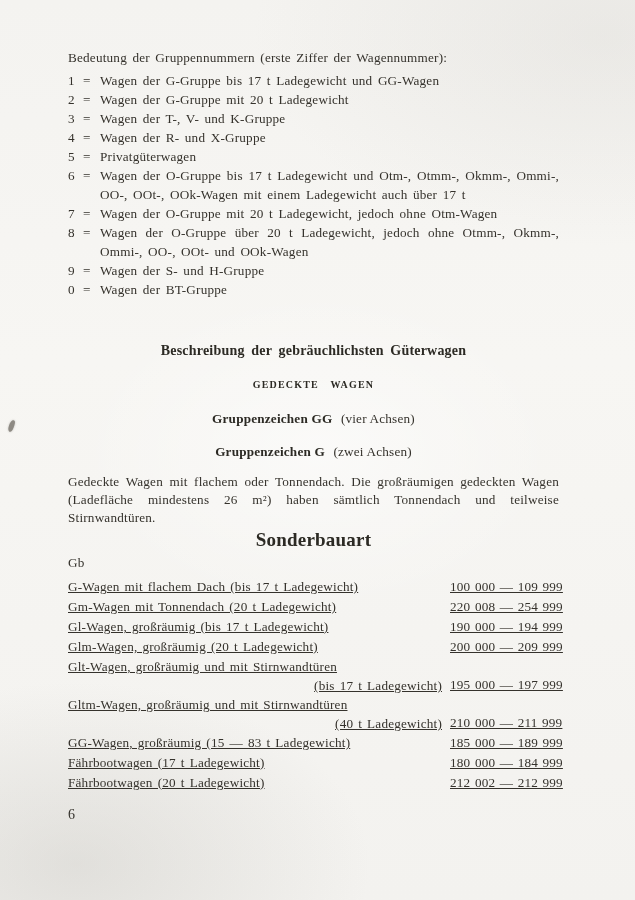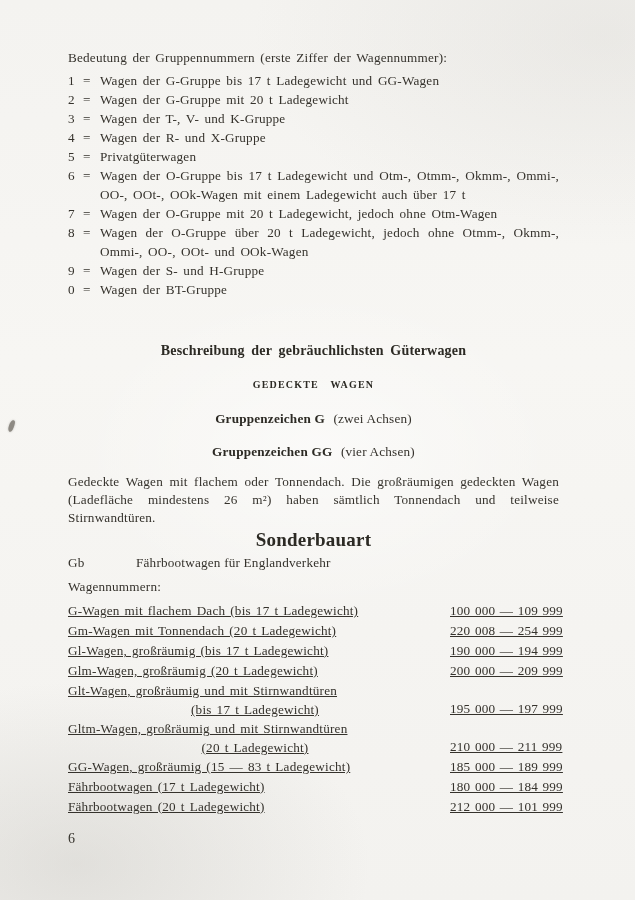--- a/index.html
+++ b/index.html
@@ -90,40 +90,39 @@
     text-align: center;
     font-weight: bold;
     font-size: 19px;
     line-height: 18px;
     color: #2c2a24;
   }
   .gb-line {
     margin-top: 5px;
     line-height: 18px;
     display: flex;
-    gap: 36px;
   }
   .gb-code { flex: 0 0 32px; }
   .wn-label {
     margin-top: 6px;
     line-height: 18px;
   }
   .wn-table {
     margin-top: 5px;
   }
   .wn-row {
     display: flex;
     align-items: flex-end;
     line-height: 20px;
     word-spacing: 1.5px;
     text-decoration: underline;
   }
   .wn-lbl { flex: 0 0 382px; }
   .wn-lbl .l1 { display: block; }
-  .wn-lbl .l2 { display: block; text-align: center; padding-right: 8px; line-height: 18px;}
+  .wn-lbl .l2 { display: block; text-align: right; padding-right: 8px; line-height: 18px;}
   .wn-rng {
     margin-left: auto;
     white-space: nowrap;
     word-spacing: 1px;
   }
   .page-num {
     margin-top: 14px;
     font-size: 14px;
   }
 </style>
@@ -185,38 +184,36 @@
       <span class="gn-num">0</span>
       <span class="gn-eq">=</span>
       <span class="gn-text no-just">Wagen der BT-Gruppe</span>
     </div>
   </div>
 
   <div class="h-main">Beschreibung der gebräuchlichsten Güterwagen</div>
   <div class="h-caps">GEDECKTE WAGEN</div>
 
   <div class="h-group">
+    <span class="b">Gruppenzeichen GG</span>
+    <span class="r">(vier Achsen)</span>
+  </div>
+  <div class="h-group">
     <span class="b">Gruppenzeichen G</span>
     <span class="r">(zwei Achsen)</span>
   </div>
-  <div class="h-group">
-    <span class="b">Gruppenzeichen GG</span>
-    <span class="r">(vier Achsen)</span>
-  </div>
 
   <div class="para">Gedeckte Wagen mit flachem oder Tonnendach. Die großräumigen gedeckten Wagen (Ladefläche mindestens 26 m²) haben sämtlich Tonnendach und teilweise Stirnwandtüren.</div>
 
   <div class="h-sonder">Sonderbauart</div>
 
   <div class="gb-line">
     <span class="gb-code">Gb</span>
-    <span>Fährbootwagen für Englandverkehr</span>
-  </div>
-
-  <div class="wn-label">Wagennummern:</div>
+  </div>
+
 
   <div class="wn-table">
     <div class="wn-row">
       <span class="wn-lbl">
           <span class="l1">G-Wagen mit flachem Dach (bis 17 t Ladegewicht)</span>
         </span>
       <span class="wn-rng">100 000 — 109 999</span>
     </div>
     <div class="wn-row">
       <span class="wn-lbl">
@@ -239,38 +236,38 @@
     <div class="wn-row">
       <span class="wn-lbl">
         <span class="l1">Glt-Wagen, großräumig und mit Stirnwandtüren</span>
         <span class="l2">(bis 17 t Ladegewicht)</span>
       </span>
       <span class="wn-rng">195 000 — 197 999</span>
     </div>
     <div class="wn-row">
       <span class="wn-lbl">
         <span class="l1">Gltm-Wagen, großräumig und mit Stirnwandtüren</span>
-        <span class="l2">(20 t Ladegewicht)</span>
+        <span class="l2">(40 t Ladegewicht)</span>
       </span>
       <span class="wn-rng">210 000 — 211 999</span>
     </div>
     <div class="wn-row">
       <span class="wn-lbl">
           <span class="l1">GG-Wagen, großräumig (15 — 83 t Ladegewicht)</span>
         </span>
       <span class="wn-rng">185 000 — 189 999</span>
     </div>
     <div class="wn-row">
       <span class="wn-lbl">
           <span class="l1">Fährbootwagen (17 t Ladegewicht)</span>
         </span>
       <span class="wn-rng">180 000 — 184 999</span>
     </div>
     <div class="wn-row">
       <span class="wn-lbl">
           <span class="l1">Fährbootwagen (20 t Ladegewicht)</span>
         </span>
-      <span class="wn-rng">212 000 — 101 999</span>
+      <span class="wn-rng">212 002 — 212 999</span>
     </div>
   </div>
 
   <div class="page-num">6</div>
 </div>
 
 </body></html>

